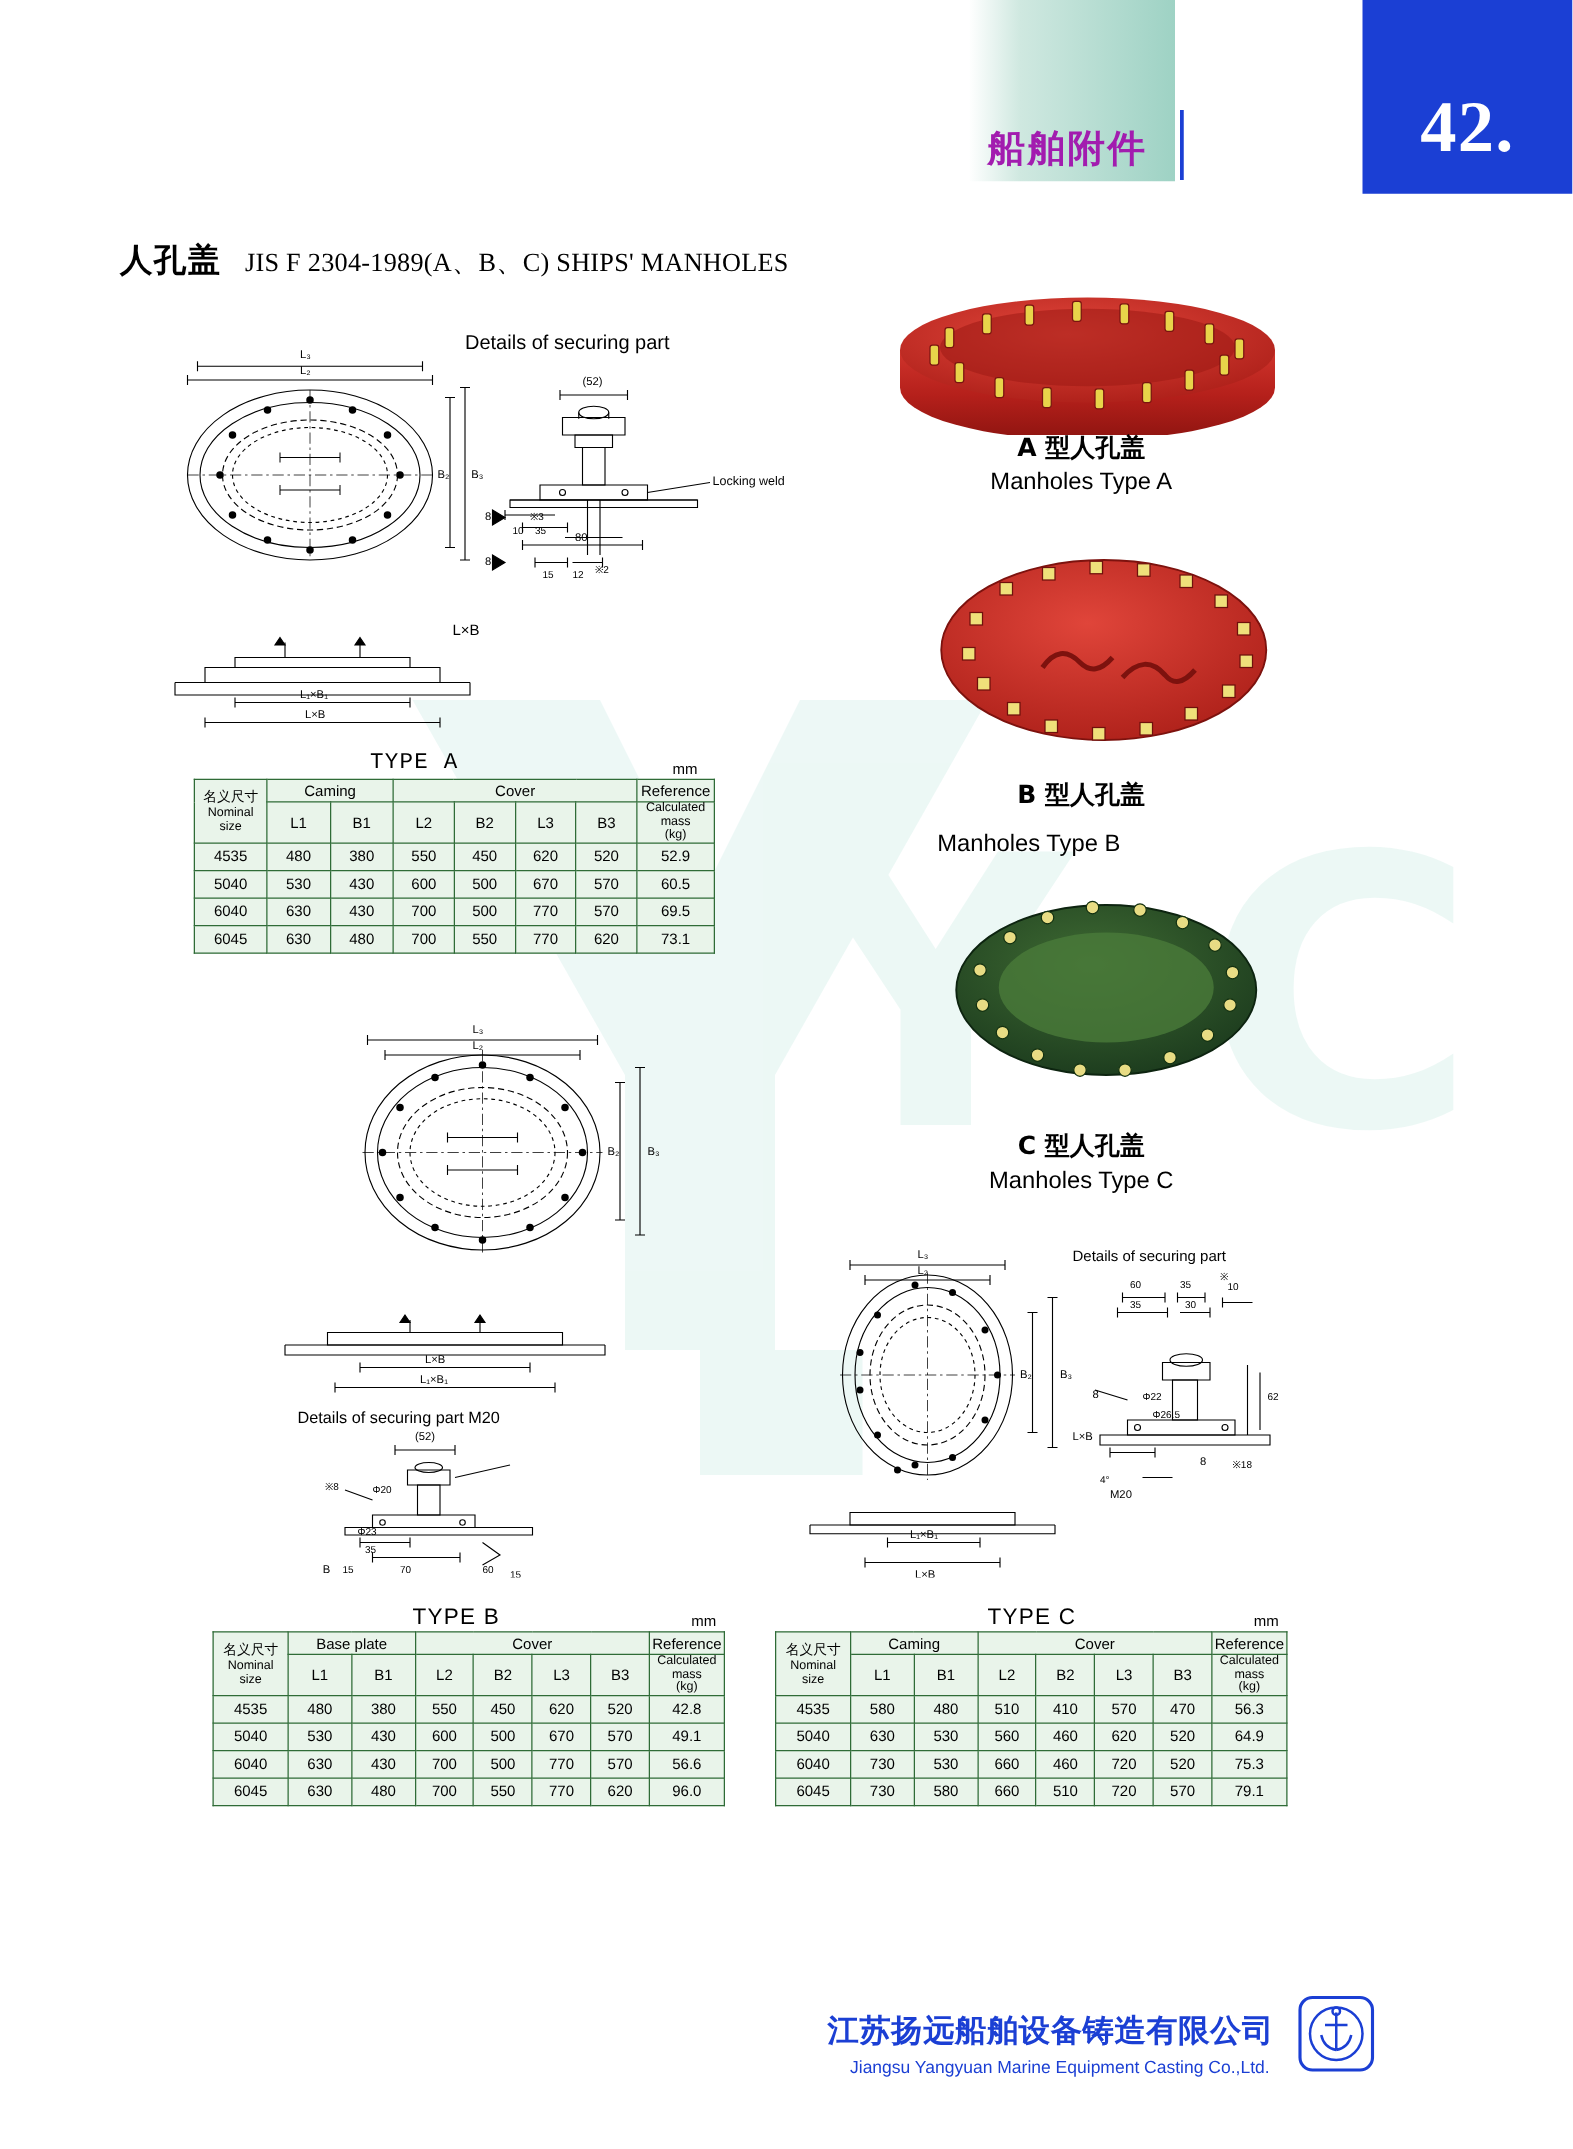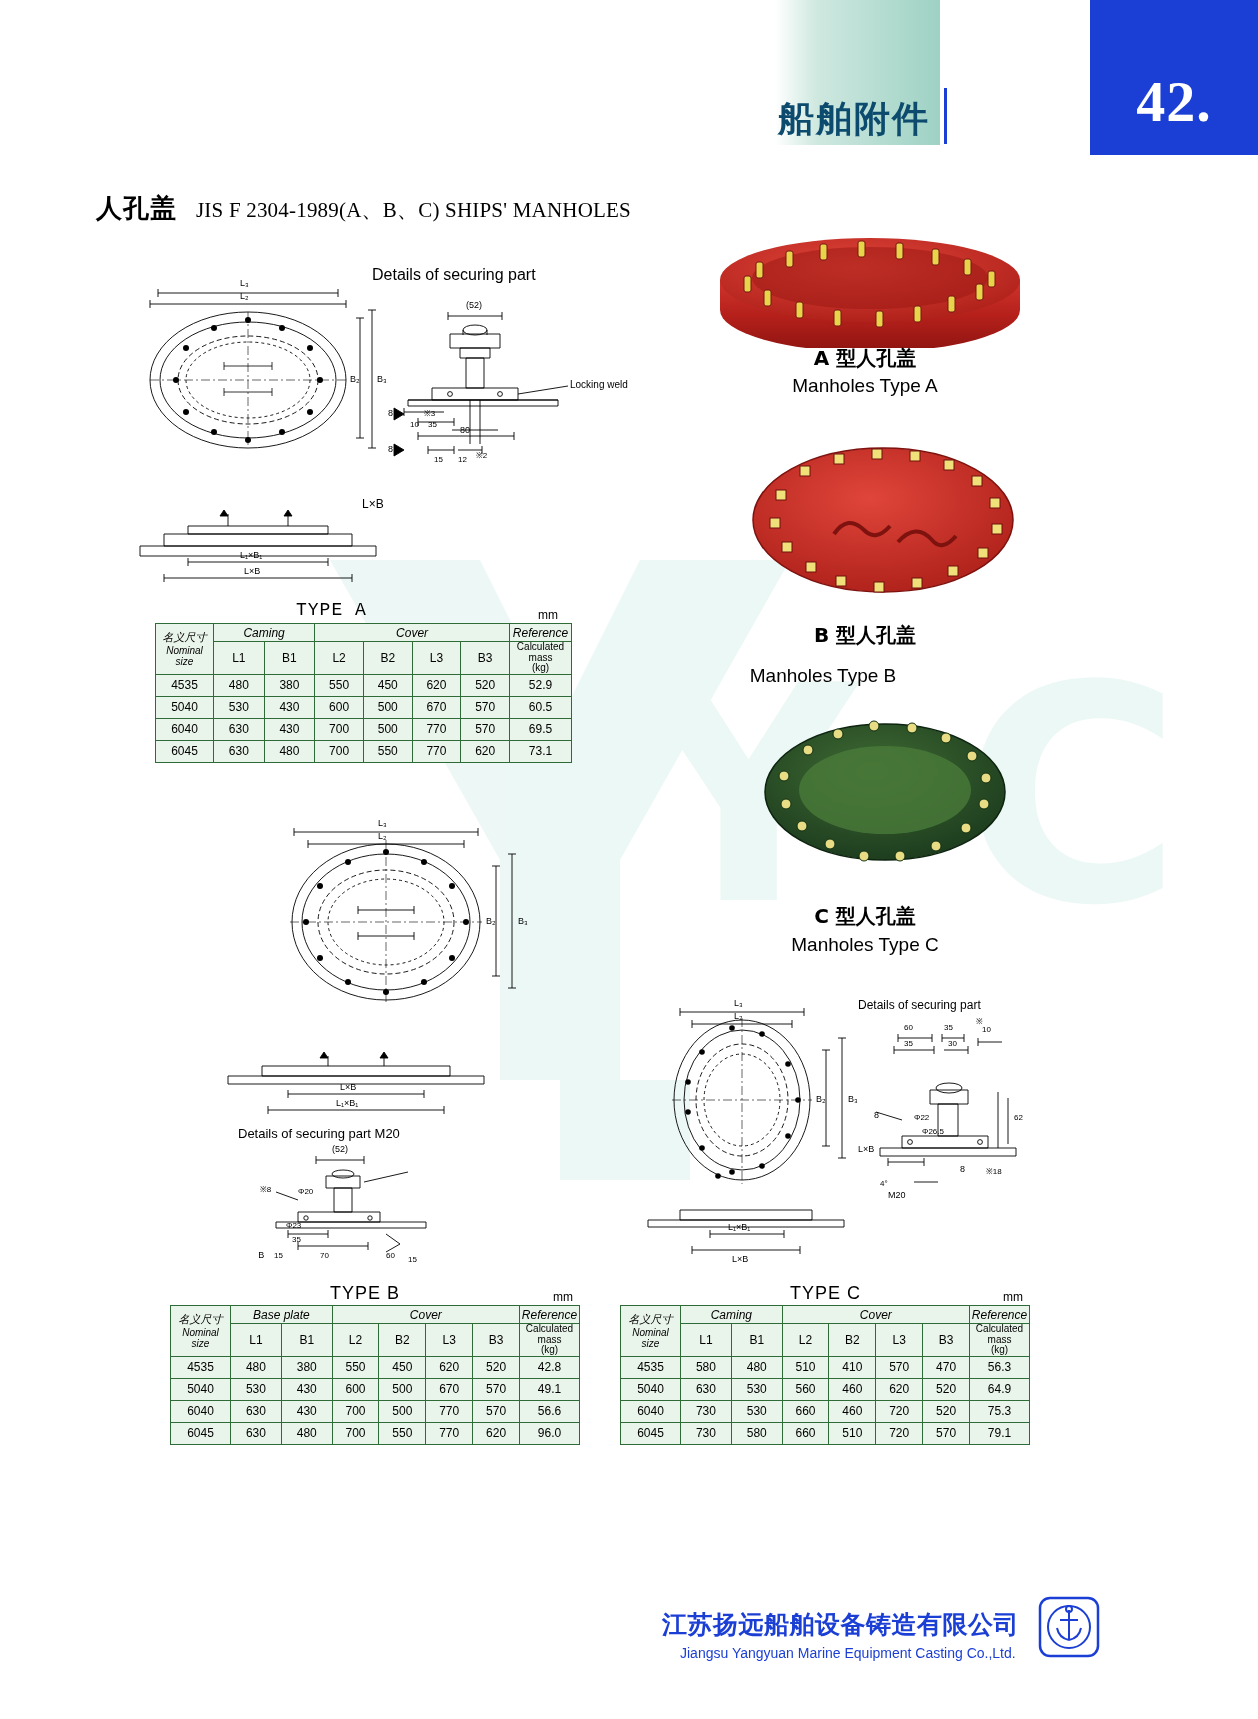--- a/index.html
+++ b/index.html
@@ -31,21 +31,21 @@
     font-family:"Liberation Serif", serif;
     margin-top:24px;
   }
   .hdr-green {
     position:absolute; top:0; left:775px; width:165px; height:145px;
     background: linear-gradient(to right, #ffffff 0%, #cfe8e0 25%, #9ed2c4 100%);
     z-index:2;
   }
   .hdr-cn {
     position:absolute; top:96px; left:778px; width:152px; height:46px;
-    font-size:36px; font-weight:bold; color:#0c4a6e;
+    font-size:30px; font-weight:bold; color:#a21caf;
     display:flex; align-items:center; justify-content:center;
     letter-spacing:2px; z-index:5;
     font-family:"DejaVu Sans", sans-serif;
   }
   .hdr-sep {
     position:absolute; top:88px; left:944px; width:3px; height:56px;
     background:#1b3fd4; z-index:5;
   }
 
   
@@ -87,21 +87,21 @@
     font-family:"Liberation Sans", sans-serif;
   }
   table.spec {
     position:absolute; border-collapse:collapse; background:#e9f4ea;
     font-family:"Liberation Sans", sans-serif;
   }
   table.spec td, table.spec th {
     border:1px solid #2f6b37; text-align:center; vertical-align:middle;
     font-weight:normal; color:#000; padding:0;
   }
-  table.spec .grp { font-size:12px; height:18px;font-style:italic; }
+  table.spec .grp { font-size:12px; height:18px; }
   table.spec .sub { font-size:12px; height:30px; }
   table.spec .nm  { font-size:10px; line-height:1.05; }
   table.spec .val { font-size:12px; height:22px; }
   table.spec .cn  { font-family:"DejaVu Sans", sans-serif; font-size:11px; }
 
   
   .foot-cn {
     position:absolute; left:662px; top:1608px;
     font-size:25px; font-weight:bold; color:#1b3fd4;
     font-family:"DejaVu Sans", sans-serif; letter-spacing:0.5px;

